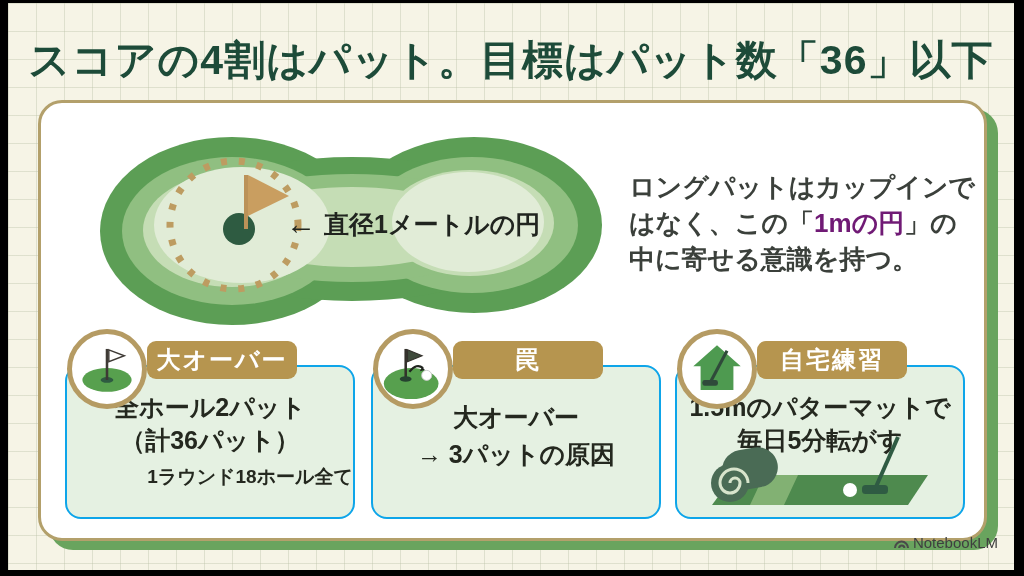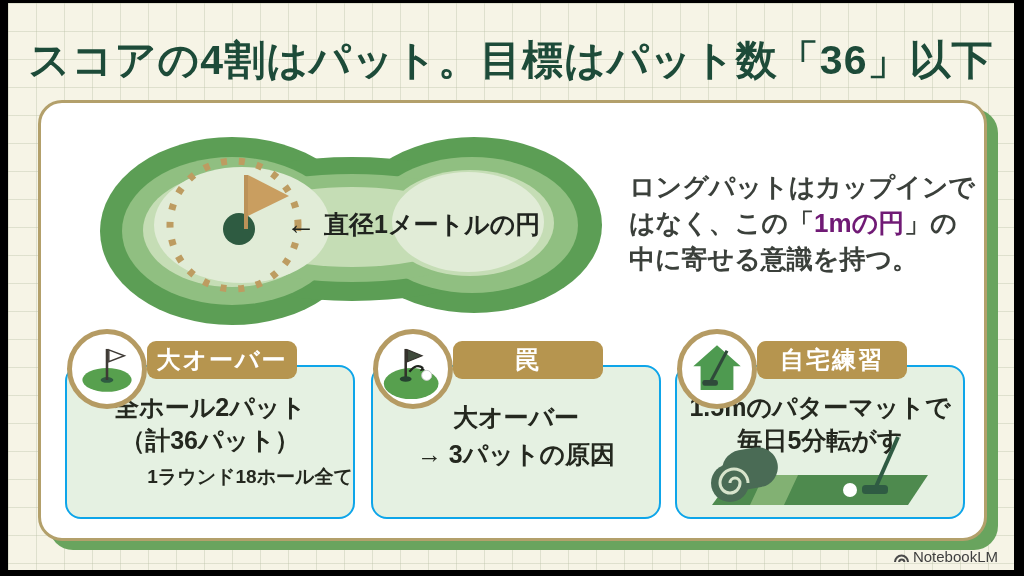--- a/index.html
+++ b/index.html
@@ -72,21 +72,21 @@
     font-size:24px; font-weight:800; text-align:center; line-height:38px;
     letter-spacing:2px;
   }
 
   .mat-illustration {
     position:absolute; bottom:2px; left:50%; transform:translateX(-50%);
     width:240px; height:80px;
   }
 
   .footer-brand {
-    position:absolute; right:16px; bottom:5px;
+    position:absolute; right:16px; bottom:19px;
     display:flex; align-items:center; gap:3px;
     font-size:15px; font-weight:500; color:#3F3F3F;
   }
 </style>
 </head>
 <body>
 
 <div class="stage">
 
   <h1 class="title">スコアの4割はパット。目標はパット数「36」以下</h1>

